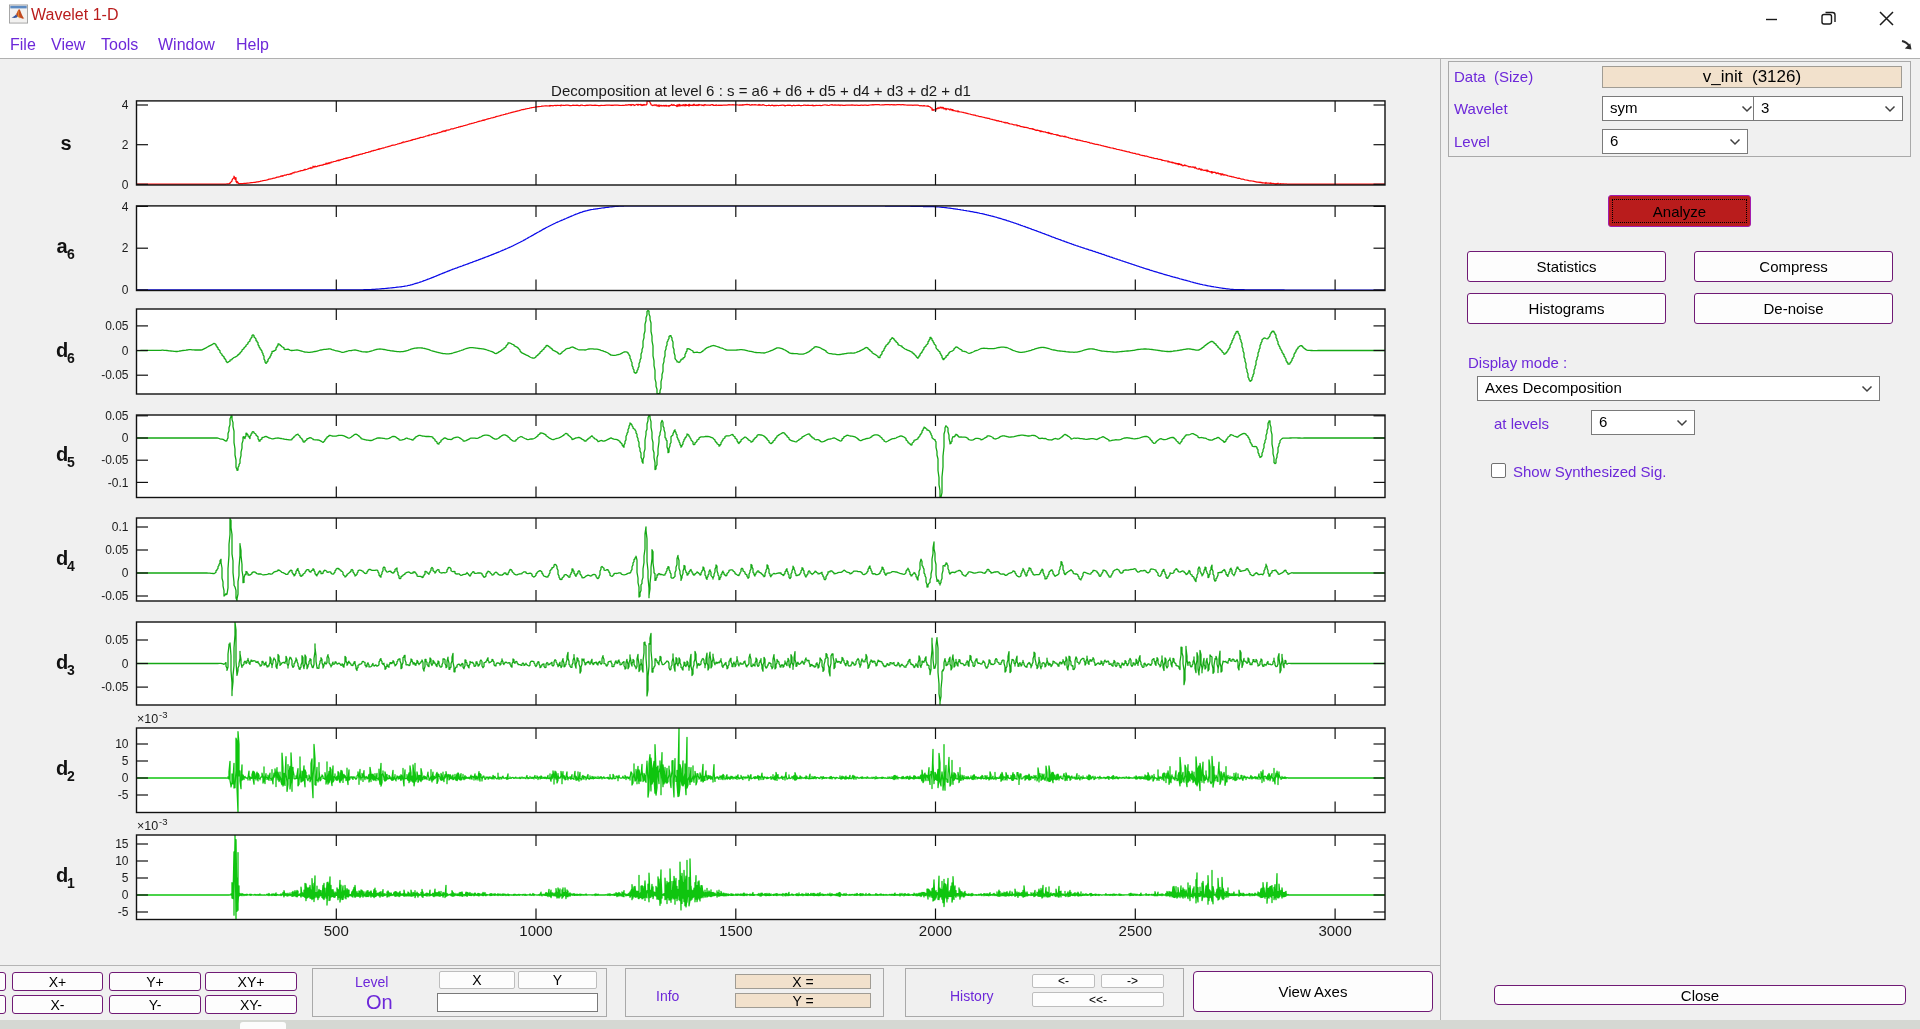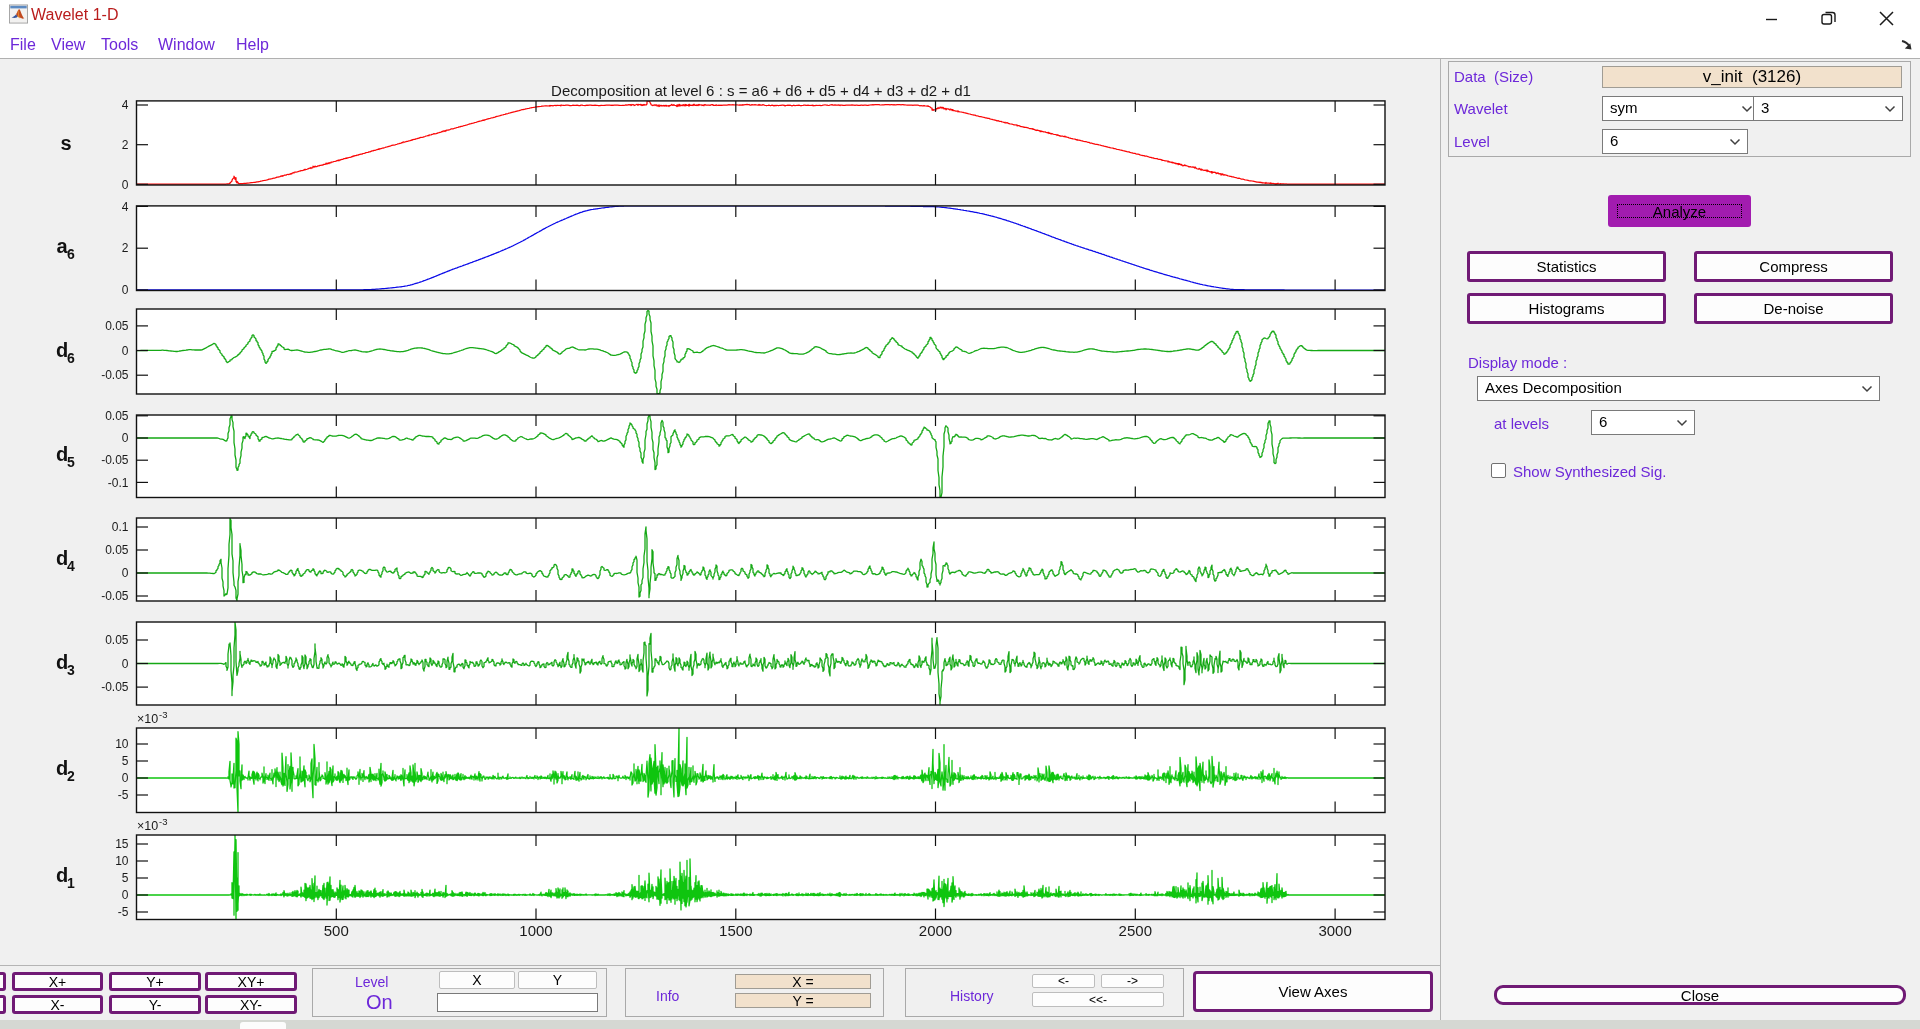--- a/index.html
+++ b/index.html
@@ -17,22 +17,22 @@
 #taskbtn { left:240px; top:1022px; width:46px; height:7px; background:#fcfcfc; border-radius:3px 3px 0 0; }
 svg.plotsvg { position:absolute; left:0; top:0; }
 
 
 .lbl { position:absolute; font-size:15px; color:#6d28d9; white-space:nowrap; }
 .groupbox { position:absolute; border:1px solid #a9a9a9; }
 .beige { position:absolute; background:#f2e1cc; border:1px solid #a09c94; font-size:17px; text-align:center; }
 .combo { position:absolute; background:#fff; border:1px solid #7a7a7a; font-size:15px; }
 .combo span.txt { position:absolute; left:7px; top:2px; }
 .combo svg { position:absolute; right:6px; top:50%; margin-top:-4px; }
-.btn { position:absolute; background:#fdfdfd; border:3px solid #701a75; border-radius:3px; font-size:15px; display:flex; align-items:center; justify-content:center; color:#000; }
-#analyze { background:#a21caf; border:6px solid #a21caf; }
+.btn { position:absolute; background:#fdfdfd; border:1px solid #701a75; border-radius:3px; font-size:15px; display:flex; align-items:center; justify-content:center; color:#000; }
+#analyze { background:#b91c1c; border:1px solid #a21caf; }
 #analyze .inner { position:absolute; left:3px; top:3px; right:3px; bottom:3px; border:1px dotted #000; }
 .smallbtn { position:absolute; background:#fdfdfd; border:1px solid #bdbdbd; border-radius:2px; font-size:14px; display:flex; align-items:center; justify-content:center; }
 .checkbox { position:absolute; width:15px; height:15px; background:#fff; border:1px solid #707070; border-radius:2px; }
 .beigefield { position:absolute; background:#f2e1cc; border:1px solid #a09c94; font-size:14px; display:flex; align-items:center; justify-content:center; }
 .textinput { position:absolute; background:#fff; border:1px solid #7a7a7a; }
 </style>
 </head>
 <body>
 <div id="titlebar" class="abs"></div>
 <div id="title-text" class="abs">Wavelet 1-D</div>
@@ -394,16 +394,16 @@
 <div class="beigefield" style="left:735px;top:974px;width:136px;height:15px">X =</div>
 <div class="beigefield" style="left:735px;top:993px;width:136px;height:15px">Y =</div>
 
 <div class="groupbox" style="left:905px;top:968px;width:279px;height:49px"></div>
 <div class="lbl" style="left:950px;top:988px;font-size:14px">History</div>
 <div class="smallbtn" style="left:1032px;top:974px;width:63px;height:14px;font-size:12px">&lt;-</div>
 <div class="smallbtn" style="left:1101px;top:974px;width:63px;height:14px;font-size:12px">-&gt;</div>
 <div class="smallbtn" style="left:1032px;top:992px;width:132px;height:15px;font-size:12px">&lt;&lt;-</div>
 
 <div class="btn" style="left:1193px;top:971px;width:240px;height:41px;border-radius:4px">View Axes</div>
-<div class="btn" style="left:1494px;top:985px;width:412px;height:20px;border-radius:9px">Close</div>
+<div class="btn" style="left:1494px;top:985px;width:412px;height:20px;border-radius:4px">Close</div>
 
 <div id="bottomstrip" class="abs"></div>
 <div id="taskbtn" class="abs"></div>
 
 </body></html>

